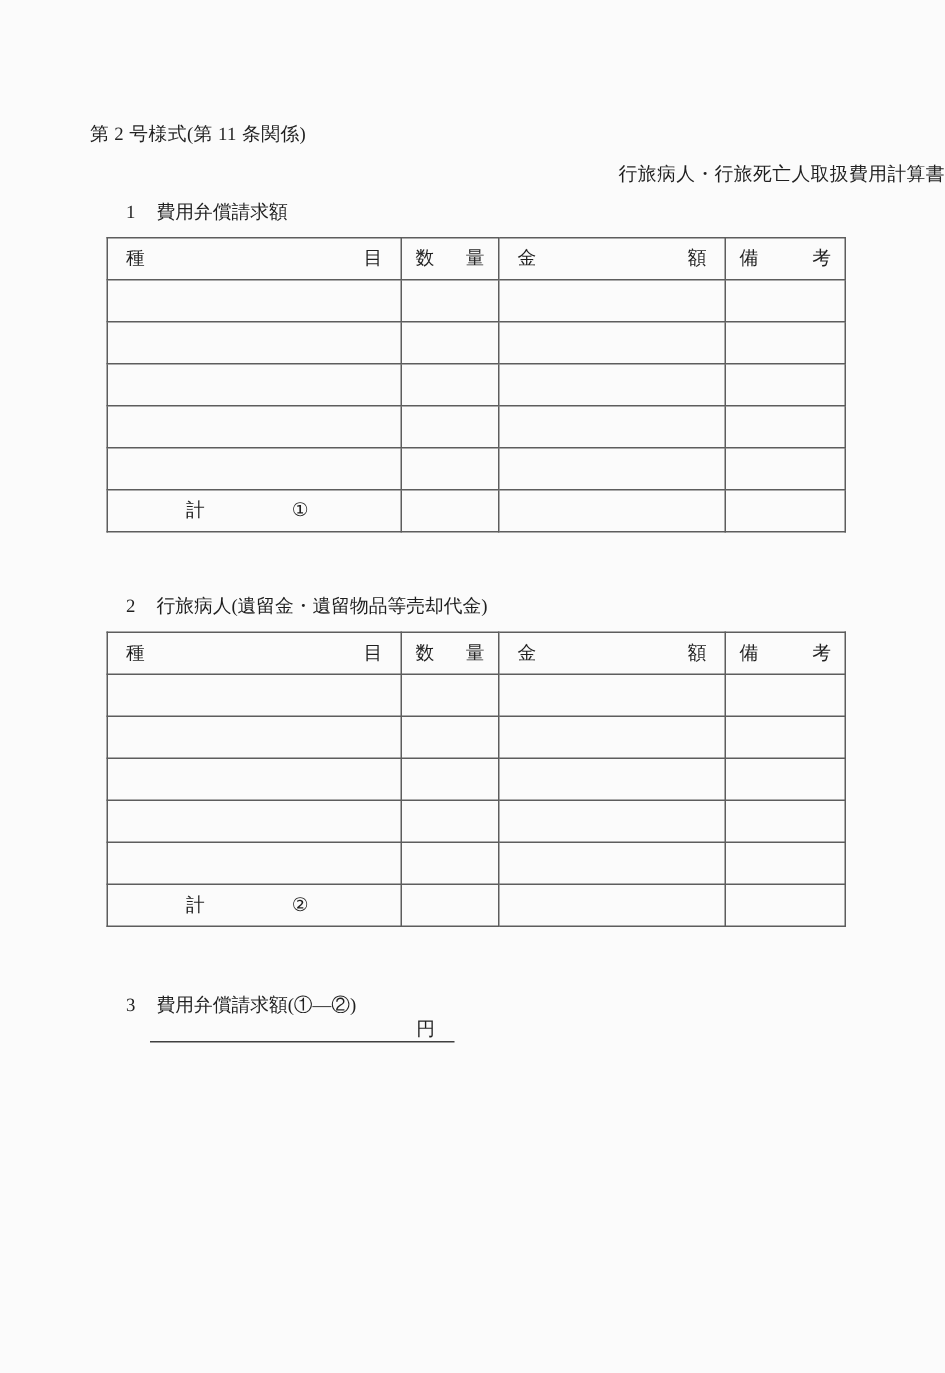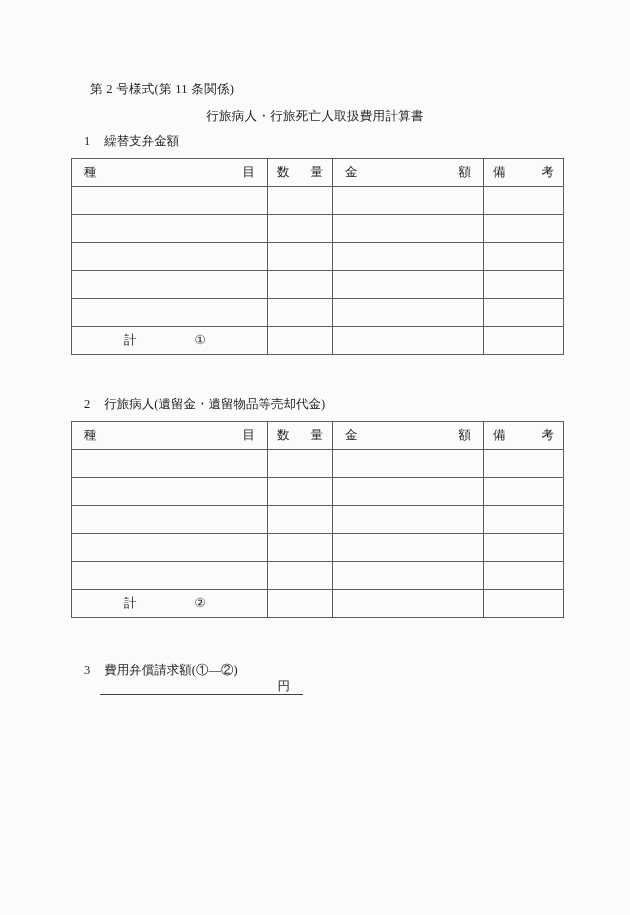--- a/index.html
+++ b/index.html
@@ -10,31 +10,31 @@
     background: #fbfbfb;
     font-family: "Liberation Serif", "DejaVu Serif", serif;
     color: #1f1f1f;
     font-size: 12.5px;
     line-height: 1.25;
     overflow: hidden;
   }
 
   .form-number {
     position: absolute;
-    left: 90px;
+    left: 60px;
     top: 82px;
     letter-spacing: 0.3px;
   }
 
   .doc-title {
     position: absolute;
     left: 0;
     right: 0;
     top: 109px;
-    text-align: center;
+    text-align: right;
     letter-spacing: 0.3px;
   }
 
   .section-heading {
     position: absolute;
     display: flex;
     gap: 14px;
     white-space: nowrap;
   }
   .section-1 { left: 84px; top: 134px; }
@@ -89,21 +89,21 @@
 <body>
 
 <div class="page">
 
   <div class="form-number">第 2 号様式(第 11 条関係)</div>
 
   <div class="doc-title">行旅病人・行旅死亡人取扱費用計算書</div>
 
   <div class="section-heading section-1">
     <span>1</span>
-    <span>繰替支弁金額</span>
+    <span>費用弁償請求額</span>
   </div>
 
   <table class="form-table table-1">
     <colgroup>
       <col style="width:196px">
         <col style="width:65px">
         <col style="width:151px">
         <col style="width:80px">
     </colgroup>
     <tbody>

